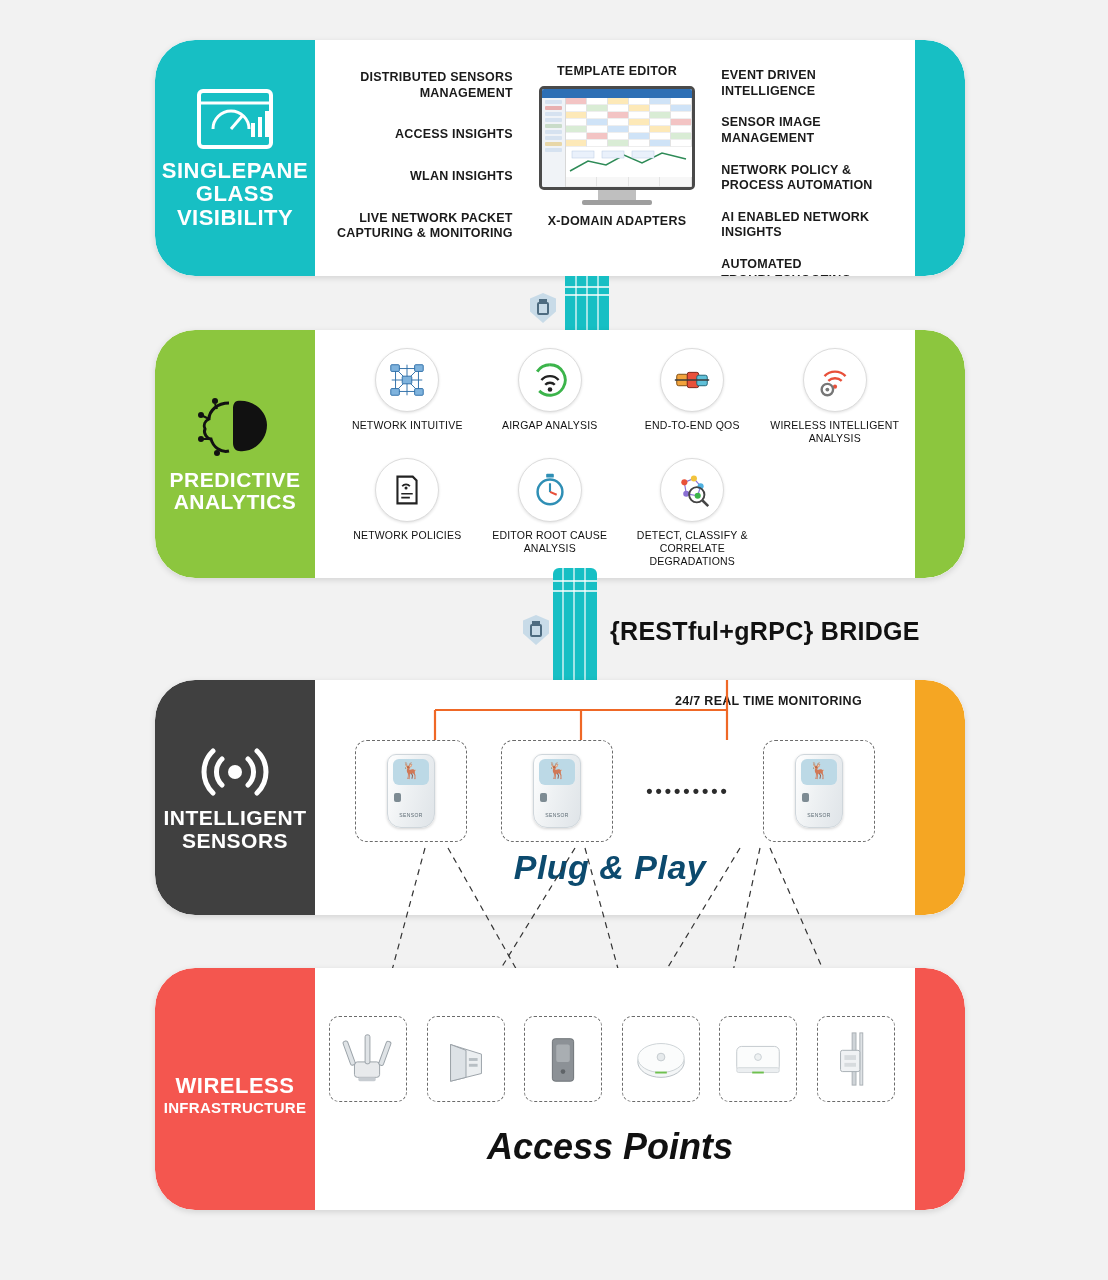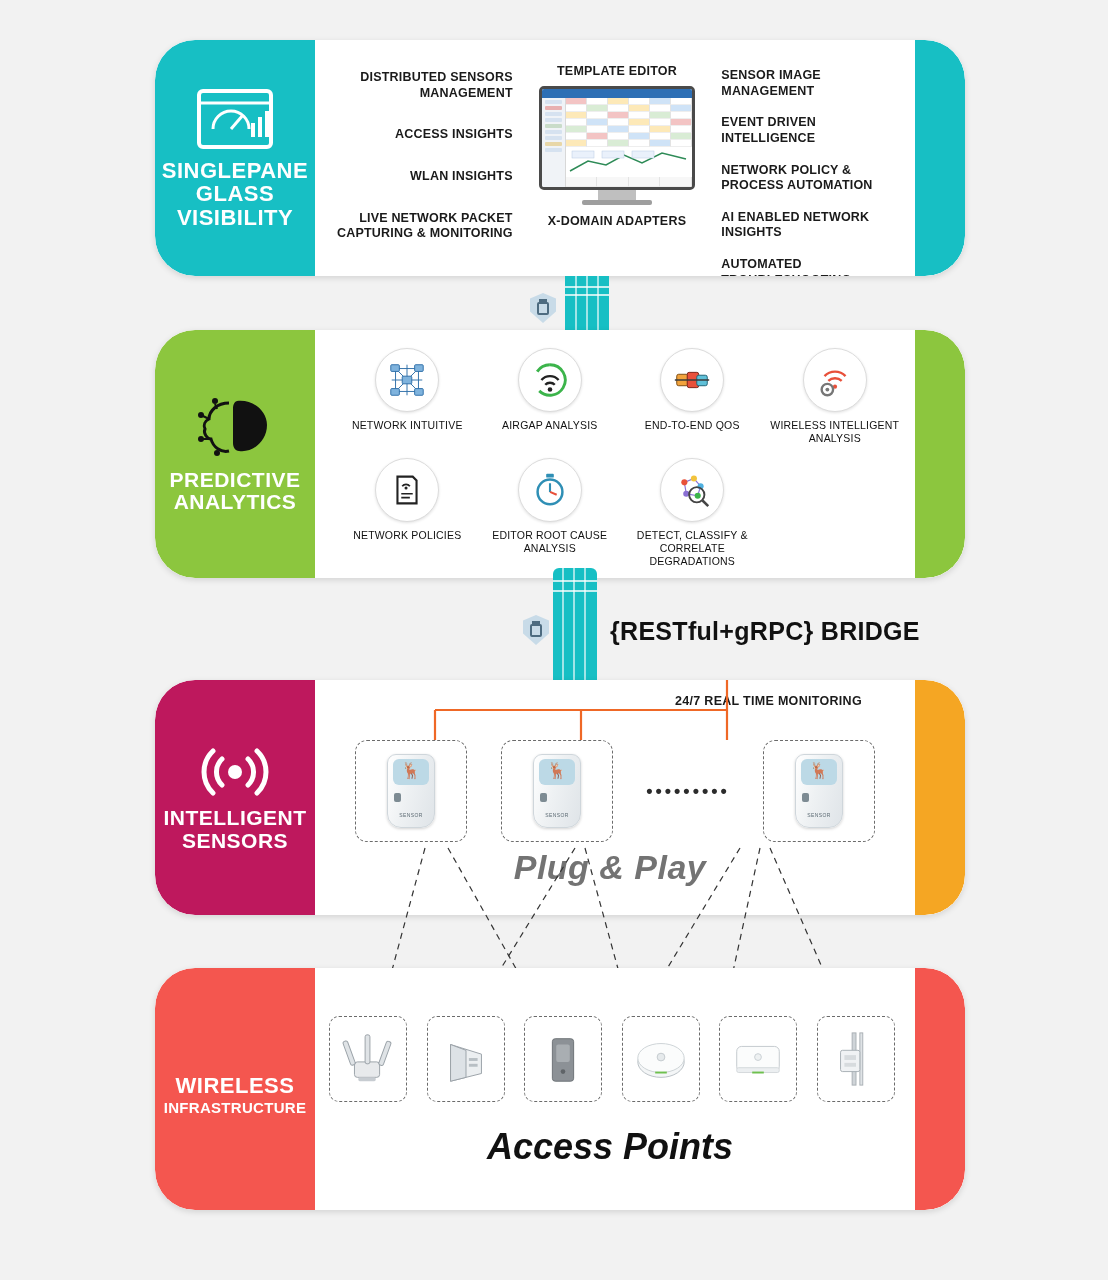--- a/index.html
+++ b/index.html
@@ -186,21 +186,21 @@
     letter-spacing: 0.3px;
     white-space: nowrap;
   }
 
   
   #band3 {
     top: 680px; height: 235px;
     border-radius: 40px 40px 40px 40px;
   }
   #band3 .band-left {
-    background: #be185d;
+    background: #404040;
     border-radius: 40px 0 0 40px;
   }
   #band3 .band-right-cap {
     background: #f5a623;
     border-radius: 0 40px 40px 0;
   }
   #band3 .band-title { font-size: 21px; margin-top: 6px; }
   .wave-icon { width: 86px; height: 58px; }
 
   .sensor-row {
@@ -237,21 +237,21 @@
     position: absolute; left: 6px; top: 38px; width: 7px; height: 9px;
     background: #7d8b93; border-radius: 2px;
   }
   .sensor-dev .brand {
     position: absolute; bottom: 9px; left: 0; right: 0;
     text-align: center; font-size: 5px; color: #5d6b74; letter-spacing: .4px;
   }
   .pnp {
     position: absolute; left: 0; right: 60px; top: 168px;
     text-align: center;
-    font-size: 34px; font-style: italic; font-weight: bold; color: #737373;
+    font-size: 34px; font-style: italic; font-weight: bold; color: #0c4a6e;
     letter-spacing: .5px;
   }
   .mon-label {
     position: absolute; top: 14px; left: 360px;
     font-size: 12.5px; font-weight: bold; color: #1a1a1a; letter-spacing: .3px;
   }
 
   
   #band4 {
     top: 968px; height: 242px;
@@ -405,22 +405,22 @@
                 </div>
               </div>
             </div>
             <div class="stand"></div>
             <div class="base"></div>
           </div>
           <div>X-DOMAIN ADAPTERS</div>
         </div>
 
         <div class="b1-col right">
+          <div>EVENT DRIVEN INTELLIGENCE</div>
           <div>SENSOR IMAGE MANAGEMENT</div>
-          <div>EVENT DRIVEN INTELLIGENCE</div>
           <div>NETWORK POLICY &amp; PROCESS AUTOMATION</div>
           <div>AI ENABLED NETWORK INSIGHTS</div>
           <div>AUTOMATED TROUBLESHOOTING</div>
         </div>
       </div>
       <div class="band-right-cap"></div>
     </div>
   </div>
 
   <div class="pipe" style="left:565px; top:276px; width:44px; height:56px;">

